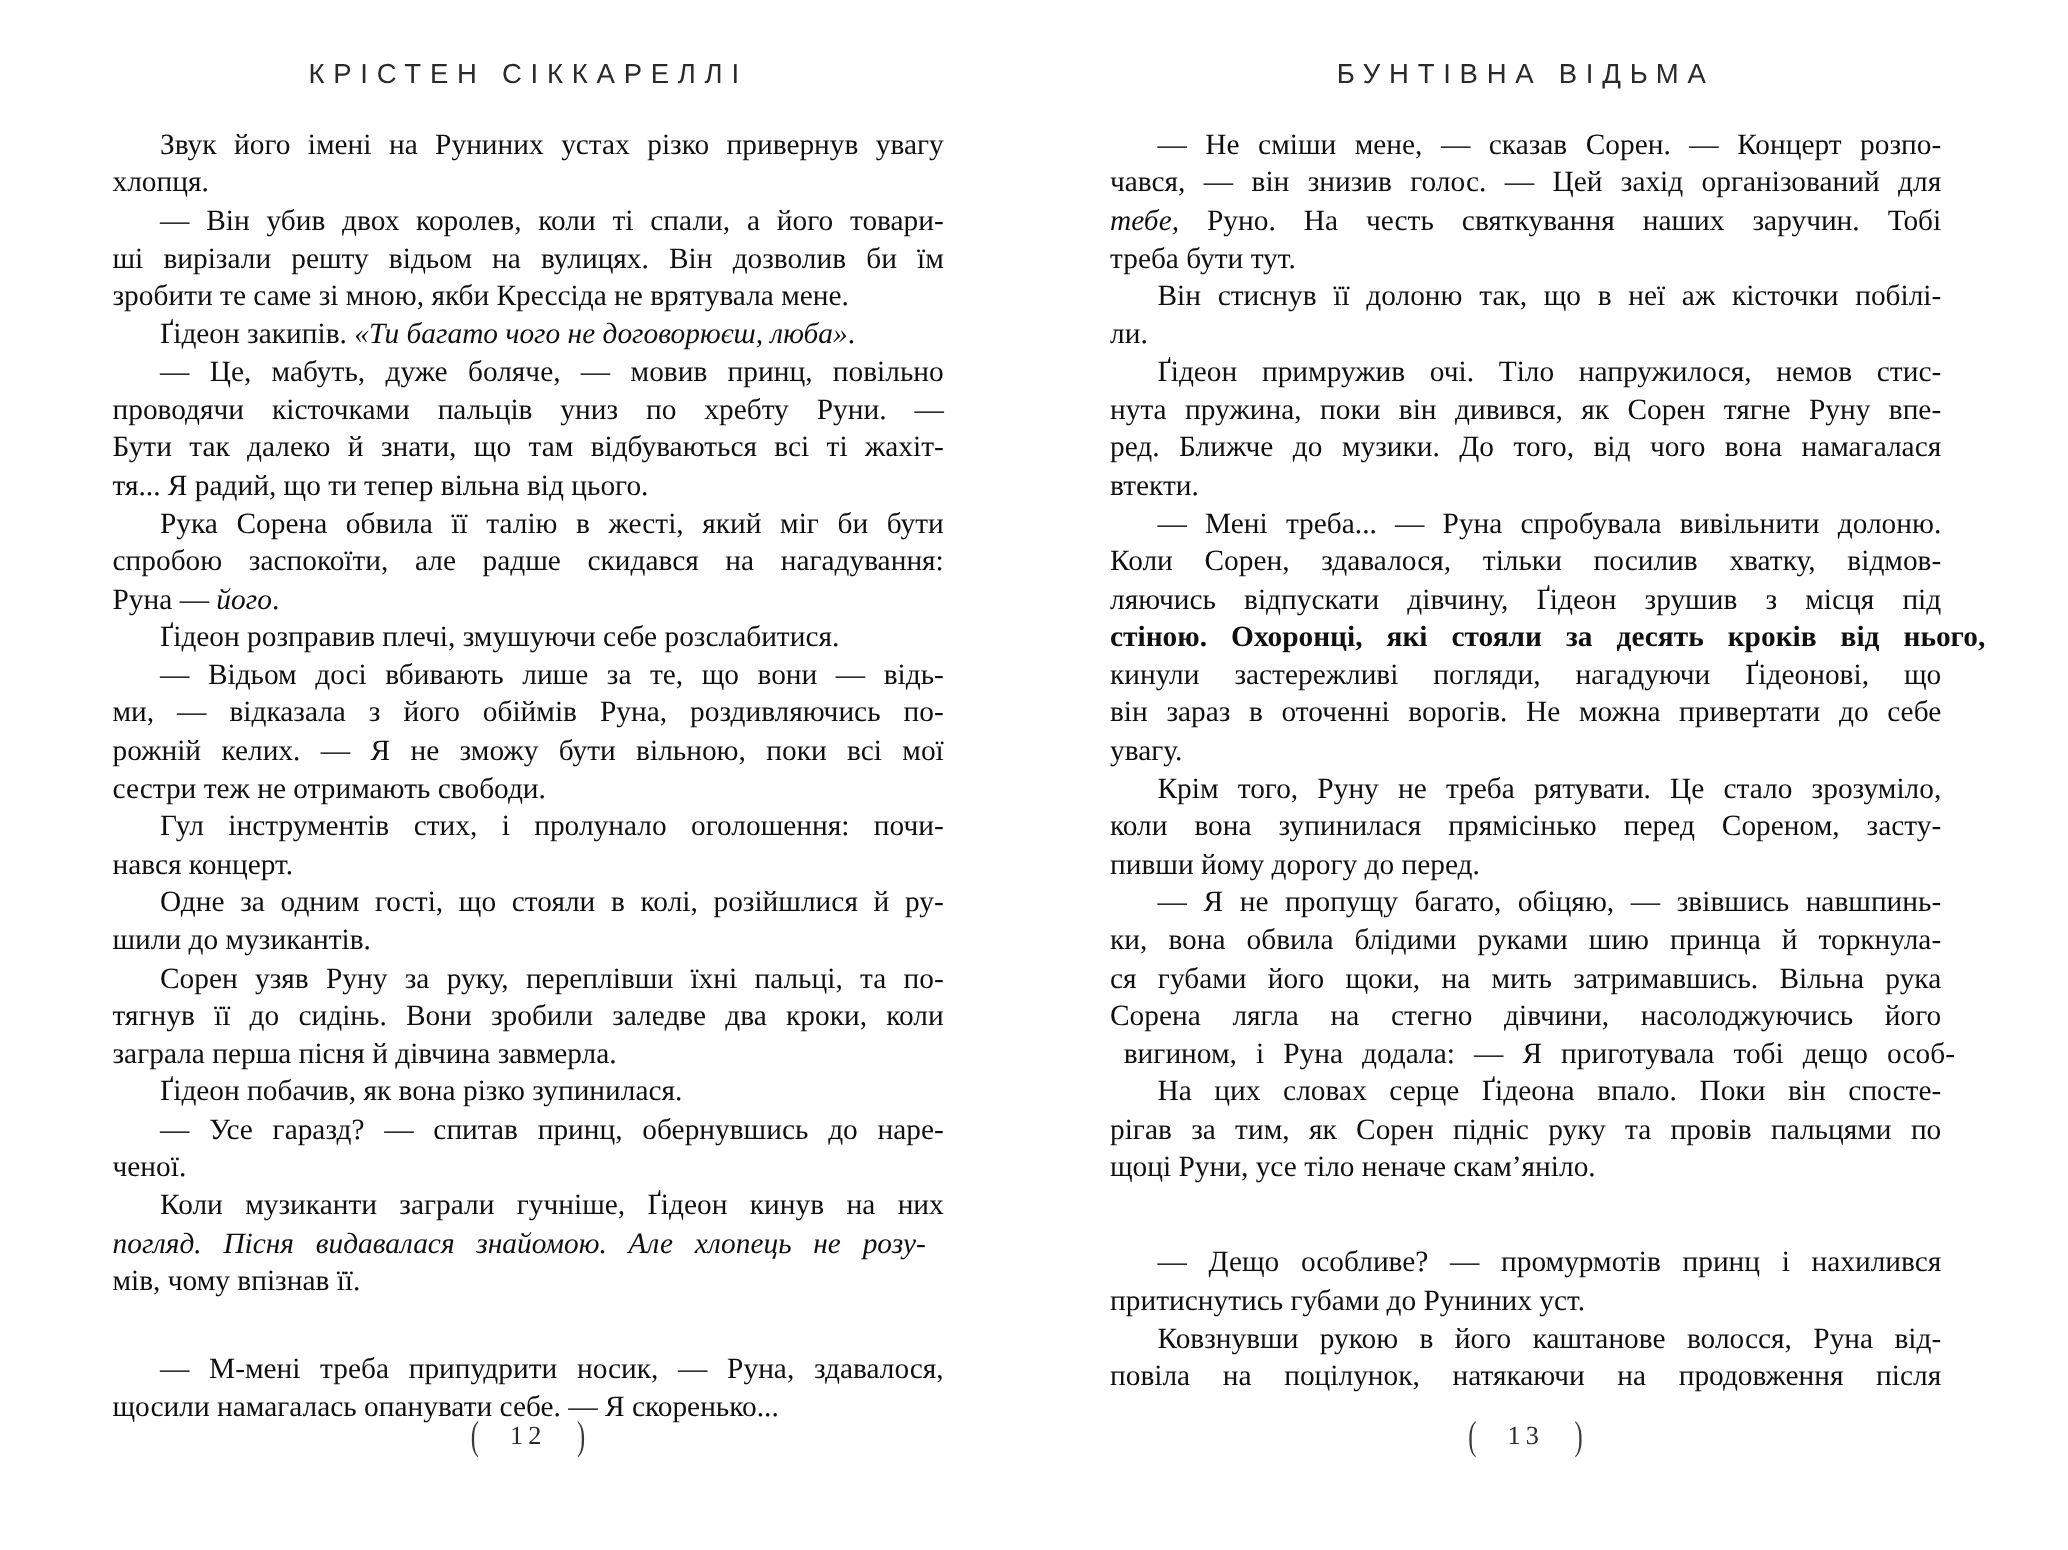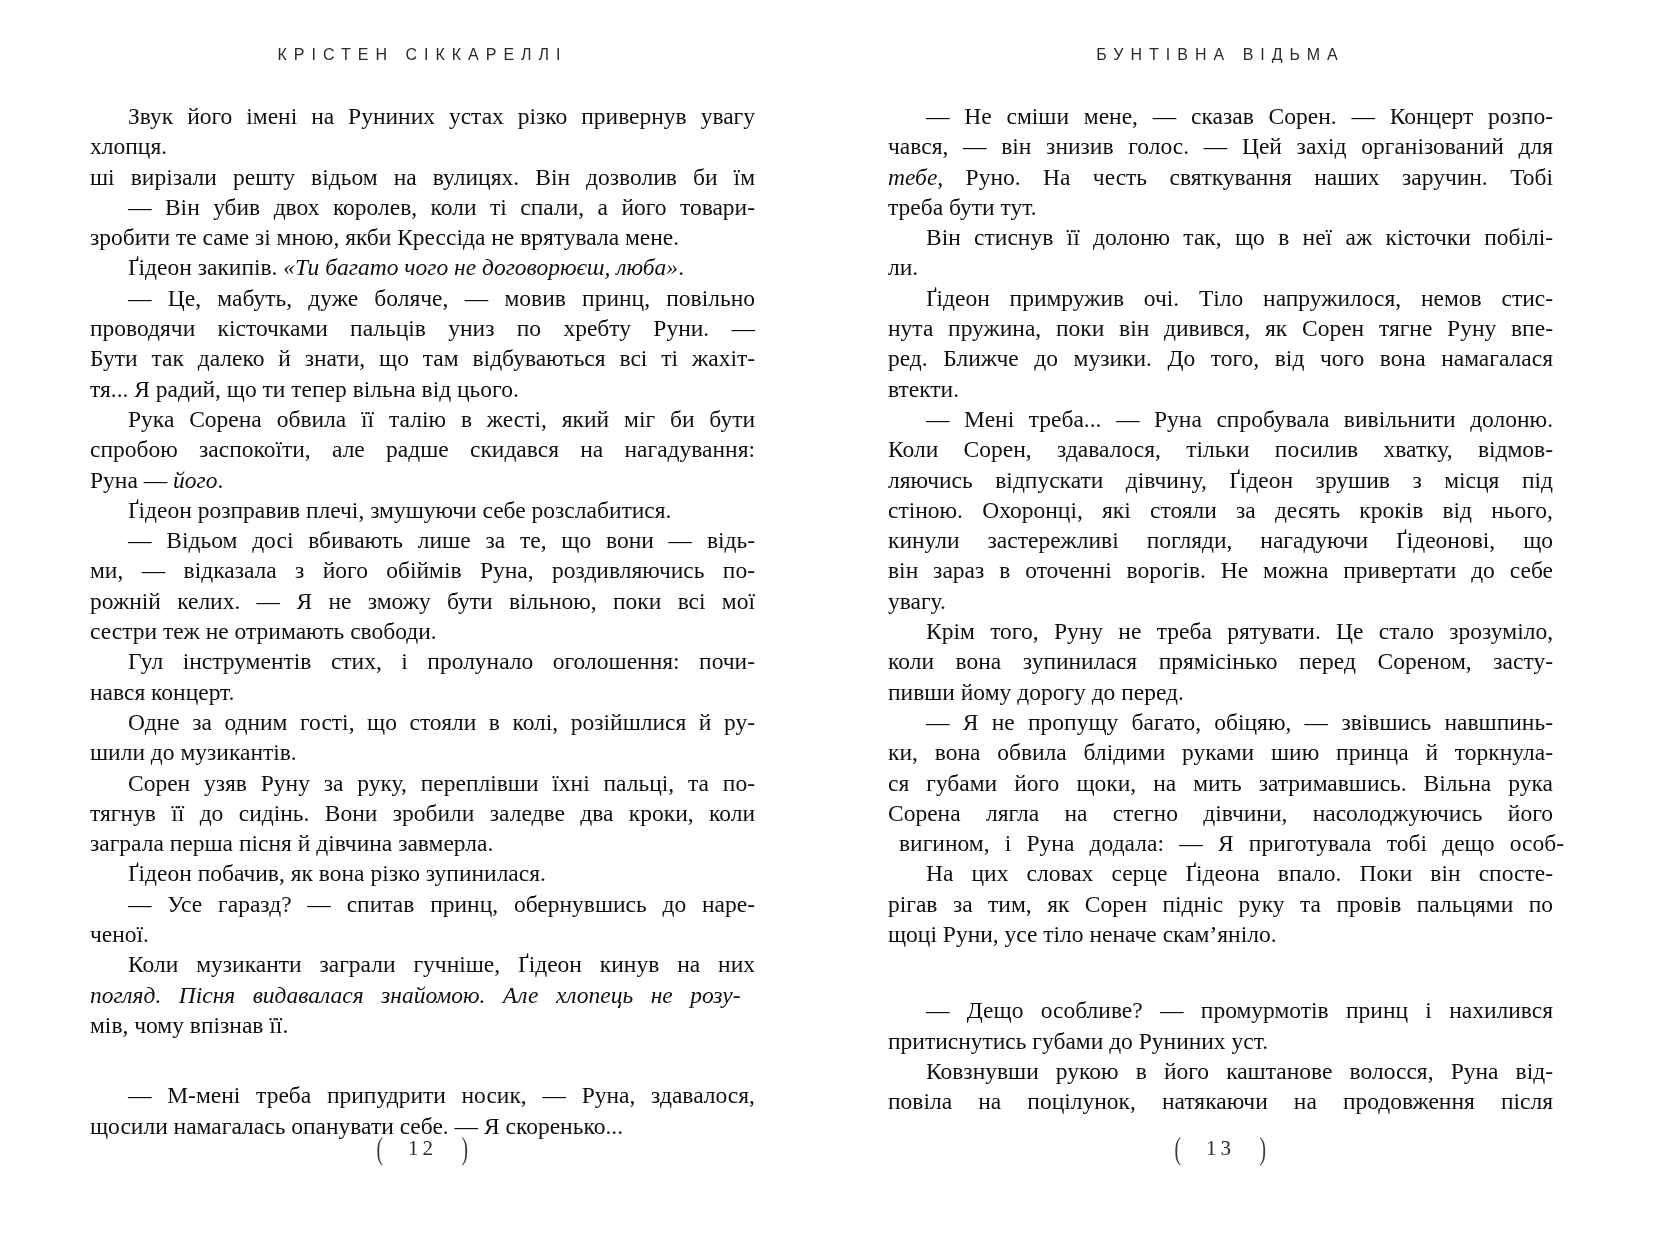--- a/index.html
+++ b/index.html
@@ -5,21 +5,21 @@
   html,body{margin:0;padding:0;}
   body{
     width:1654px;height:1240px;background:#ffffff;color:#0f0f0f;
     font-family:"Liberation Serif", serif;position:relative;overflow:hidden;
   }
   .page{position:absolute;top:0;height:1240px;width:665px;}
   .page-left{left:90px;}
   .page-right{left:888px;}
   .running-head{
     position:absolute;top:46px;left:0;width:100%;text-align:center;
-    font-family:"Liberation Sans", sans-serif;font-size:16px;font-weight:400;
+    font-family:"Liberation Sans", sans-serif;font-size:22px;font-weight:400;
     letter-spacing:7px;color:#2a2a2a;white-space:nowrap;
   }
   .text-block{position:absolute;top:101px;left:0;width:665px;}
   .line{
     height:30.3px;line-height:30.3px;font-size:23.5px;
     white-space:nowrap;text-align:left;
   }
   .line.ind{text-indent:38px;}
   .it{font-style:italic;}
   .folio{
@@ -33,22 +33,22 @@
   .folio .num{display:inline-block;margin:0 24px;letter-spacing:4px;}
 </style>
 </head>
 <body>
 
 <div class="page page-left">
   <div class="running-head">КРІСТЕН СІККАРЕЛЛІ</div>
   <div class="text-block" id="left-lines">
       <div class="line ind" style="word-spacing: 8.07px;"><span><span>Звук його імені на Руниних устах різко привернув увагу</span></span></div>
       <div class="line end"><span><span>хлопця.</span></span></div>
+      <div class="line ind" style="word-spacing: 7.56px;"><span><span>— Він убив двох королев, коли ті спали, а його товари-</span></span></div>
       <div class="line" style="word-spacing: 10.23px;"><span><span>ші вирізали решту відьом на вулицях. Він дозволив би їм</span></span></div>
-      <div class="line ind" style="word-spacing: 7.56px;"><span><span>— Він убив двох королев, коли ті спали, а його товари-</span></span></div>
       <div class="line end"><span><span>зробити те саме зі мною, якби Крессіда не врятувала мене.</span></span></div>
       <div class="line ind end"><span><span>Ґідеон закипів. </span><span class="it">«Ти багато чого не договорюєш, люба»</span><span>.</span></span></div>
       <div class="line ind" style="word-spacing: 10.38px;"><span><span>— Це, мабуть, дуже боляче, — мовив принц, повільно</span></span></div>
       <div class="line" style="word-spacing: 16.44px;"><span><span>проводячи кісточками пальців униз по хребту Руни. —</span></span></div>
       <div class="line" style="word-spacing: 8.01px;"><span><span>Бути так далеко й знати, що там відбуваються всі ті жахіт-</span></span></div>
       <div class="line end"><span><span>тя... Я радий, що ти тепер вільна від цього.</span></span></div>
       <div class="line ind" style="word-spacing: 9px;"><span><span>Рука Сорена обвила її талію в жесті, який міг би бути</span></span></div>
       <div class="line" style="word-spacing: 15.39px;"><span><span>спробою заспокоїти, але радше скидався на нагадування:</span></span></div>
       <div class="line end"><span><span>Руна — </span><span class="it">його</span><span>.</span></span></div>
       <div class="line ind end"><span><span>Ґідеон розправив плечі, змушуючи себе розслабитися.</span></span></div>
@@ -86,21 +86,21 @@
       <div class="line end"><span><span>треба бути тут.</span></span></div>
       <div class="line ind" style="word-spacing: 7.47px;"><span><span>Він стиснув її долоню так, що в неї аж кісточки побілі-</span></span></div>
       <div class="line end"><span><span>ли.</span></span></div>
       <div class="line ind" style="word-spacing: 13.87px;"><span><span>Ґідеон примружив очі. Тіло напружилося, немов стис-</span></span></div>
       <div class="line" style="word-spacing: 8.88px;"><span><span>нута пружина, поки він дивився, як Сорен тягне Руну впе-</span></span></div>
       <div class="line" style="word-spacing: 9.7px;"><span><span>ред. Ближче до музики. До того, від чого вона намагалася</span></span></div>
       <div class="line end"><span><span>втекти.</span></span></div>
       <div class="line ind" style="word-spacing: 8.67px;"><span><span>— Мені треба... — Руна спробувала вивільнити долоню.</span></span></div>
       <div class="line" style="word-spacing: 19.49px;"><span><span>Коли Сорен, здавалося, тільки посилив хватку, відмов-</span></span></div>
       <div class="line" style="word-spacing: 16.64px;"><span><span>ляючись відпускати дівчину, Ґідеон зрушив з місця під</span></span></div>
-      <div class="line" style="word-spacing: 13.33px;"><span><span>стіною. Охоронці, які стояли за десять кроків від нього,</span></span></div>
+      <div class="line" style="word-spacing: 13.33px; font-weight: bold;"><span><span>стіною. Охоронці, які стояли за десять кроків від нього,</span></span></div>
       <div class="line" style="word-spacing: 22.07px;"><span><span>кинули застережливі погляди, нагадуючи Ґідеонові, що</span></span></div>
       <div class="line" style="word-spacing: 9.03px;"><span><span>він зараз в оточенні ворогів. Не можна привертати до себе</span></span></div>
       <div class="line end"><span><span>увагу.</span></span></div>
       <div class="line ind" style="word-spacing: 9.46px;"><span><span>Крім того, Руну не треба рятувати. Це стало зрозуміло,</span></span></div>
       <div class="line" style="word-spacing: 15.72px;"><span><span>коли вона зупинилася прямісінько перед Сореном, засту-</span></span></div>
       <div class="line end"><span><span>пивши йому дорогу до перед.</span></span></div>
       <div class="line ind" style="word-spacing: 7.41px;"><span><span>— Я не пропущу багато, обіцяю, — звівшись навшпинь-</span></span></div>
       <div class="line" style="word-spacing: 10.96px;"><span><span>ки, вона обвила блідими руками шию принца й торкнула-</span></span></div>
       <div class="line" style="word-spacing: 11.16px;"><span><span>ся губами його щоки, на мить затримавшись. Вільна рука</span></span></div>
       <div class="line" style="word-spacing: 19.47px;"><span><span>Сорена лягла на стегно дівчини, насолоджуючись його</span></span></div>

